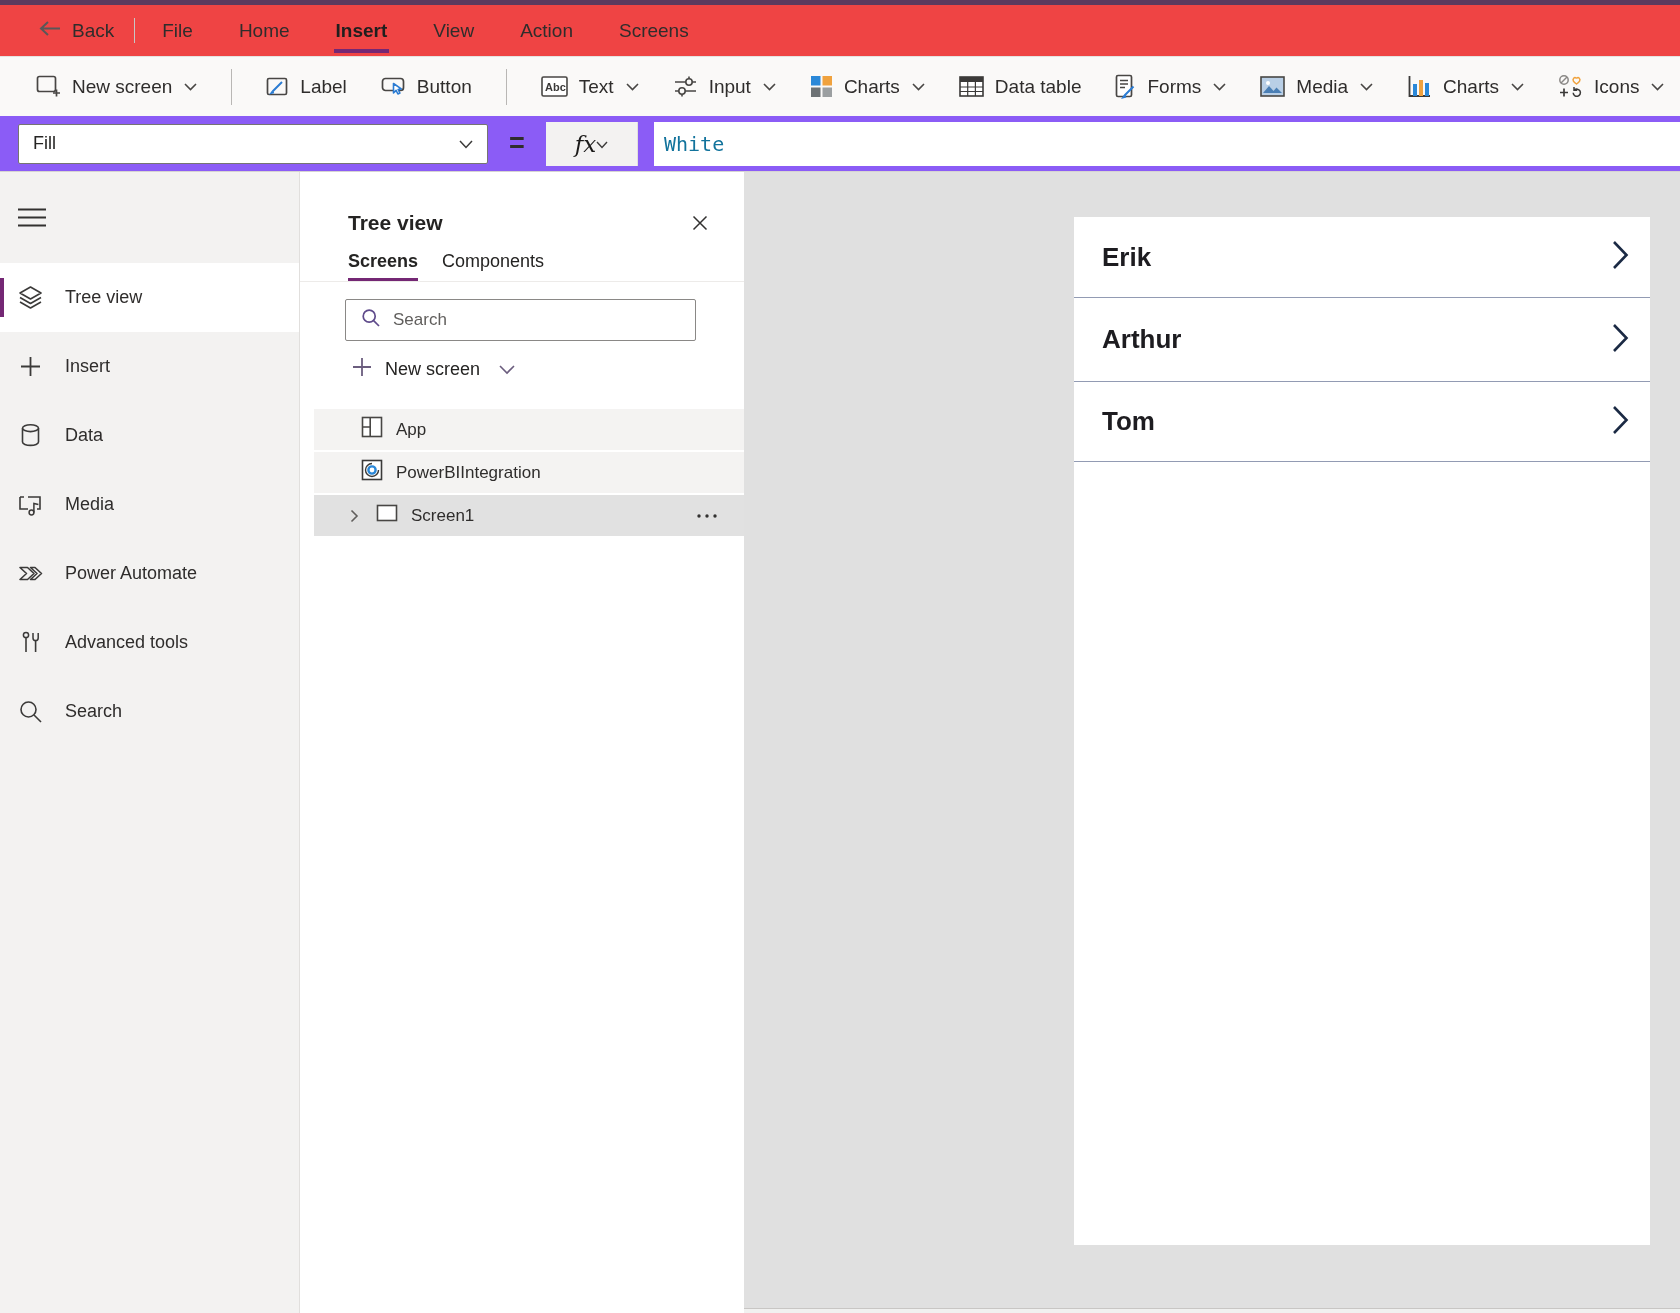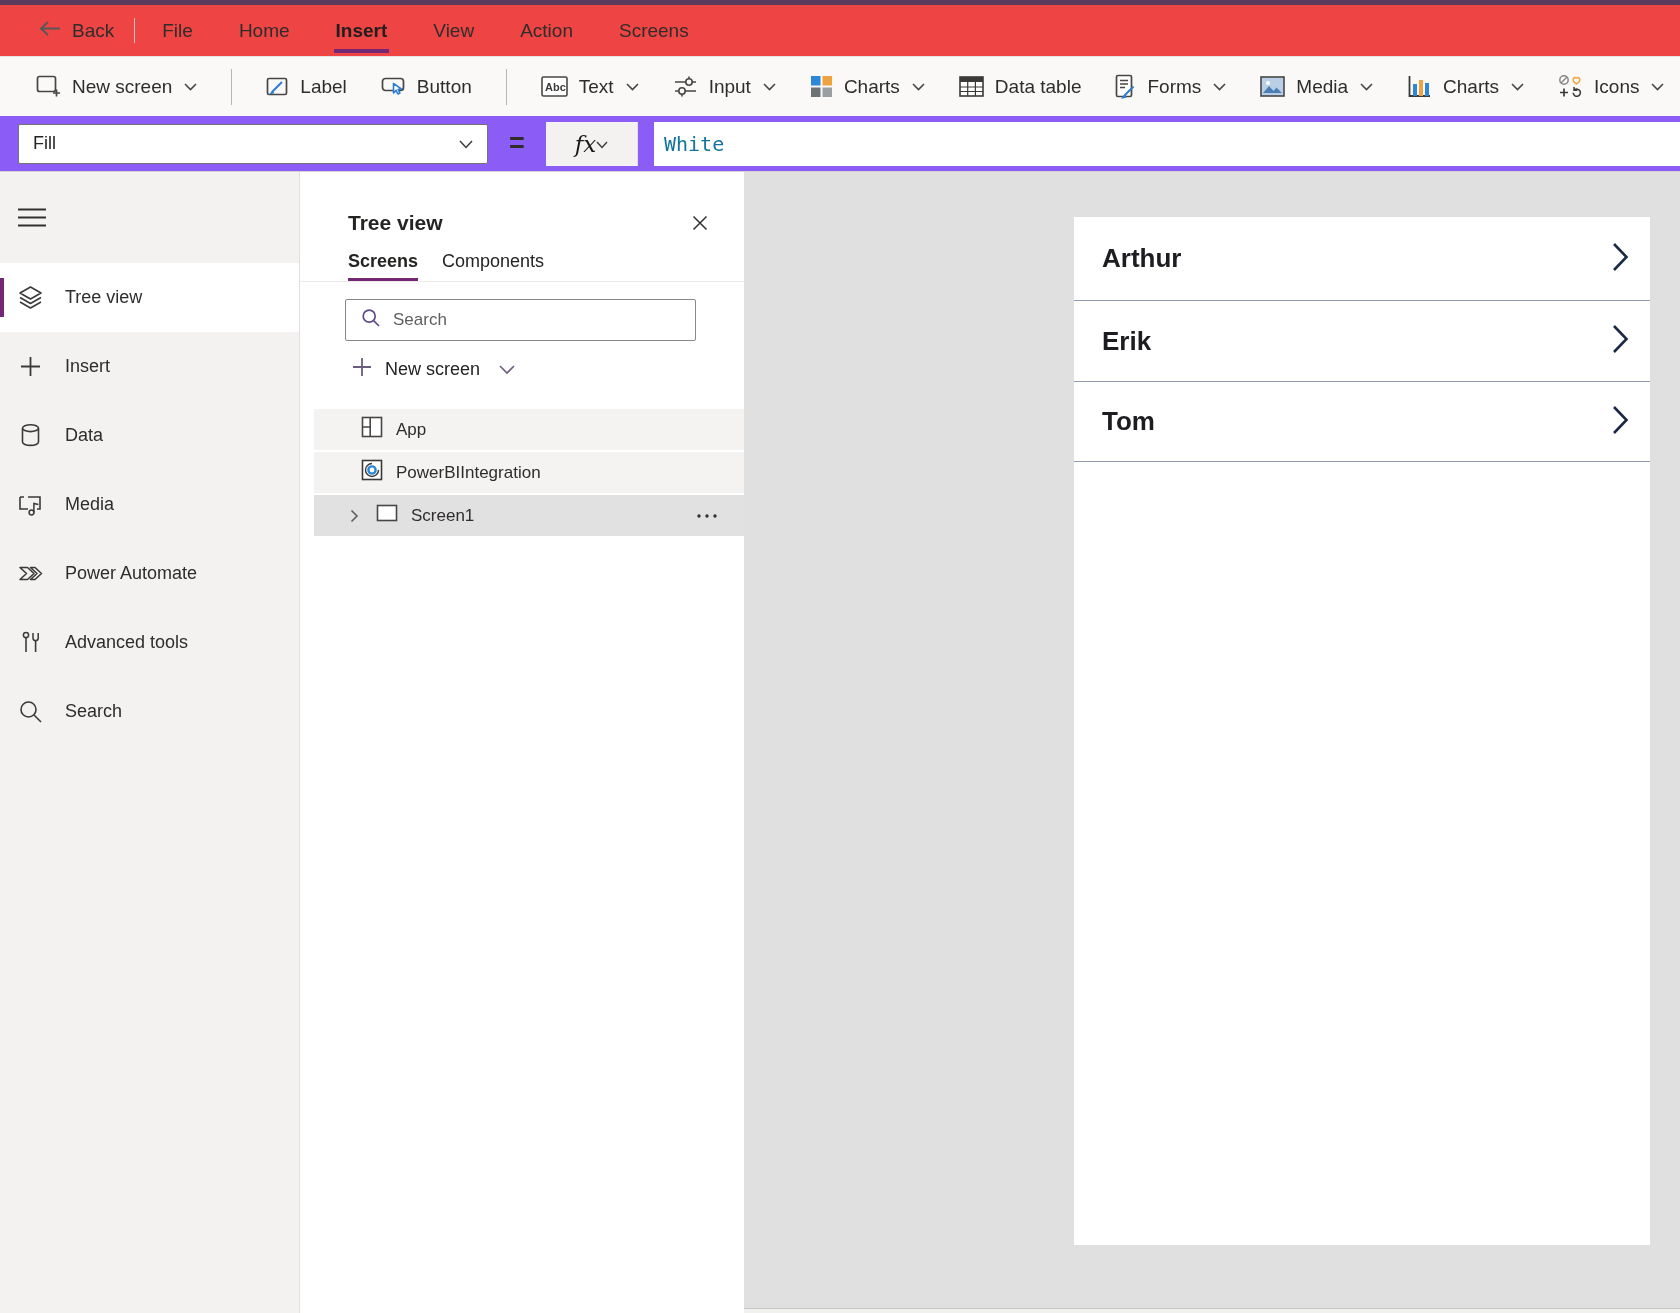--- a/index.html
+++ b/index.html
@@ -476,38 +476,38 @@
                 <circle cx="19" cy="3" r="1.7" fill="#323130"></circle>
               </svg>
           </span>
         </div>
       </div>
     </div>
 
     <div class="canvas">
       <div class="appscreen">
 
+        <div class="g-row r2">
+          <span class="g-name">Erik</span>
+          <span class="g-chev">
+            <svg width="17" height="30" viewBox="0 0 17 30">
+                <path d="M2 2 L14.5 15 L2 28" fill="none" stroke="#1b2a44" stroke-width="2.6"></path>
+              </svg>
+          </span>
+        </div>
+
         <div class="g-row r1">
           <span class="g-name">Arthur</span>
           <span class="g-chev">
             <svg width="17" height="30" viewBox="0 0 17 30">
                 <path d="M2 2 L14.5 15 L2 28" fill="none" stroke="#1b2a44" stroke-width="2.6"></path>
               </svg>
           </span>
         </div>
 
-        <div class="g-row r2">
-          <span class="g-name">Erik</span>
-          <span class="g-chev">
-            <svg width="17" height="30" viewBox="0 0 17 30">
-                <path d="M2 2 L14.5 15 L2 28" fill="none" stroke="#1b2a44" stroke-width="2.6"></path>
-              </svg>
-          </span>
-        </div>
-
         <div class="g-row r3">
           <span class="g-name">Tom</span>
           <span class="g-chev">
             <svg width="17" height="30" viewBox="0 0 17 30">
                 <path d="M2 2 L14.5 15 L2 28" fill="none" stroke="#1b2a44" stroke-width="2.6"></path>
               </svg>
           </span>
         </div>
 
       </div>

